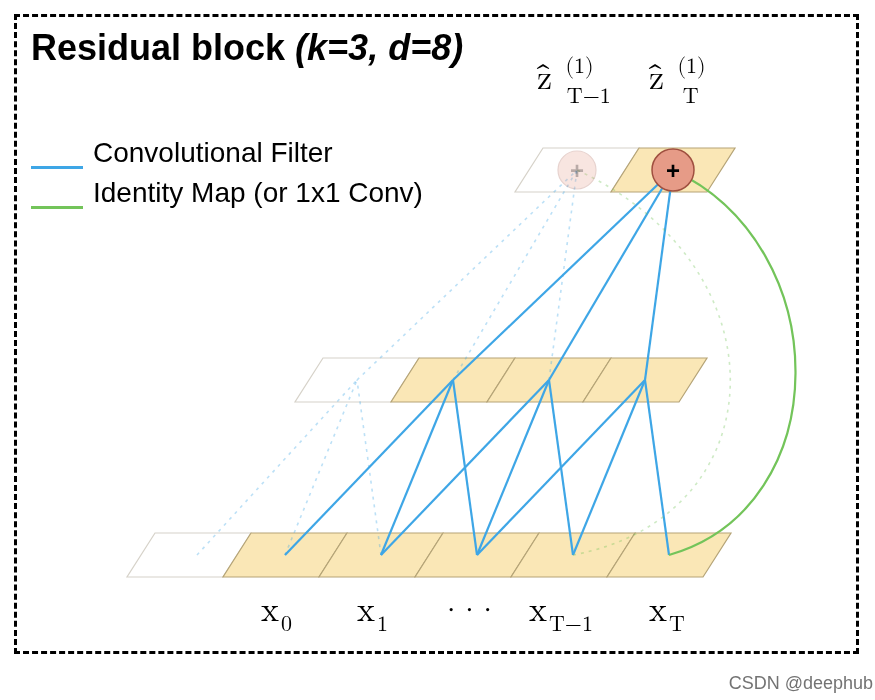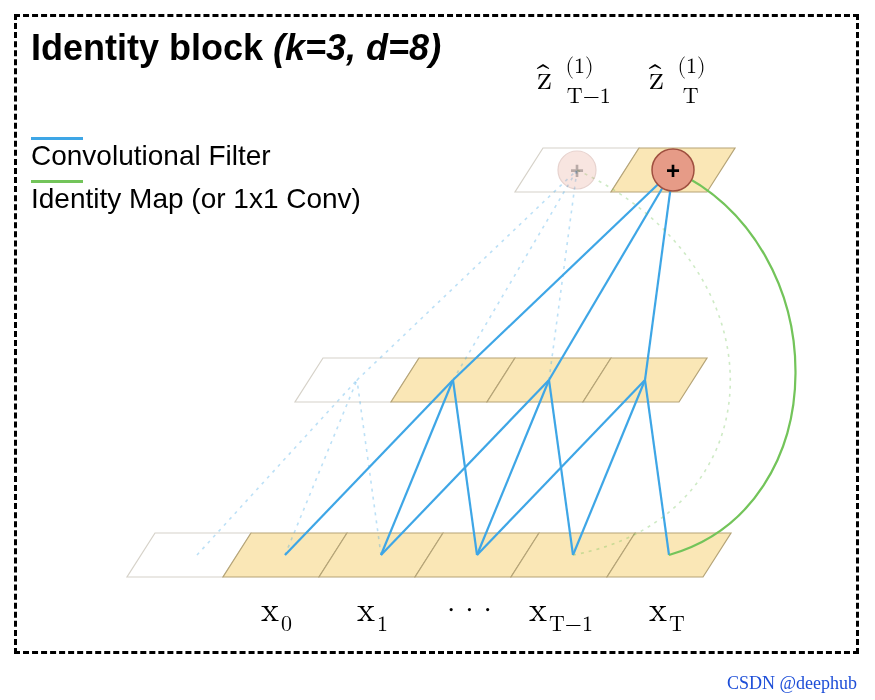--- a/index.html
+++ b/index.html
@@ -31,38 +31,37 @@
     font-style: italic;
   }
   .legend {
     position: absolute;
     left: 14px;
     top: 120px;
     font-size: 28px;
   }
   .legend-row {
     display: flex;
-    align-items: flex-start;
+    align-items: flex-end;
     margin-bottom: 8px;
-    flex-direction: column;
   }
   .legend-swatch {
     display: inline-block;
     width: 52px;
     height: 0;
     border-top: 3px solid;
     margin-right: 10px;
   }
   .watermark {
     position: absolute;
-    right: 18px;
+    right: 2px;
     bottom: 6px;
-    color: #1d4ed8;
+    color: #737373;
     font-size: 18px;
-    font-family: Liberation Serif, serif;
+    font-family: Liberation Sans, sans-serif;
   }
   .svg-stage {
     position: absolute;
     left: 0;
     top: 0;
   }
   .cell {
     fill: #fae7b6;
     stroke: #b5a477;
     stroke-width: 1.2;
@@ -120,21 +119,21 @@
   }
   .math .sub { font-size: 22px; }
   .math .sup { font-size: 22px; }
 </style>
 </head>
 <body>
 
 <div class="container">
 
   <div class="title">
-    <span>Identity block </span><span class="params">(k=3, d=8)</span>
+    <span>Residual block </span><span class="params">(k=3, d=8)</span>
   </div>
 
   <div class="legend">
     <div class="legend-row">
       <span class="legend-swatch" style="border-color:#3ea6e6"></span>
       <span>Convolutional Filter</span>
     </div>
     <div class="legend-row">
       <span class="legend-swatch" style="border-color:#73c45a"></span>
       <span>Identity Map (or 1x1 Conv)</span>

